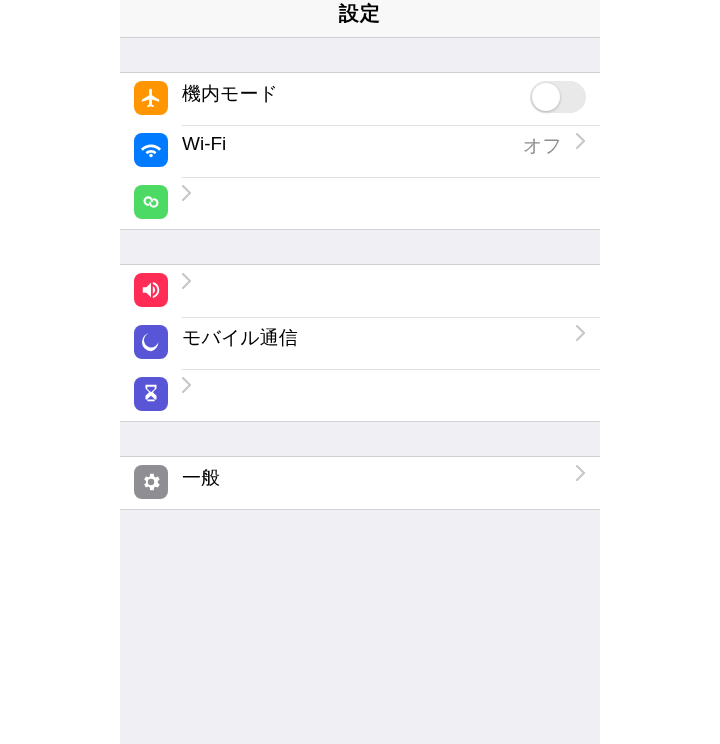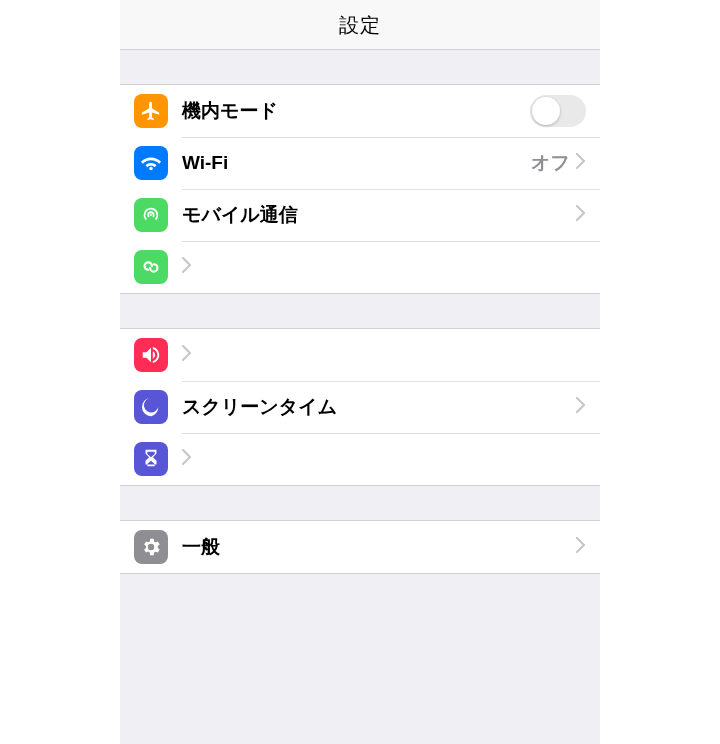--- a/index.html
+++ b/index.html
@@ -14,39 +14,38 @@
       width: 480px;
       margin: 0 auto;
       background: #efeff4;
       height: 744px;
       position: relative;
     }
     .header {
       background: #f8f8f8;
       border-bottom: 1px solid #d1d1d5;
       text-align: center;
-      padding: 12px 0 10px;
-      font-weight: 400;
+      padding: 0 0 10px;
+      font-weight: 700;
       font-size: 20px;
       letter-spacing: 1px;
       color: #000;
     }
     .section-gap { height: 34px; }
     .group {
       background: #fff;
       border-top: 1px solid #d1d1d5;
       border-bottom: 1px solid #d1d1d5;
     }
     .row {
       display: flex;
-      align-items: center;
+      align-items: flex-start;
       padding: 8px 14px 8px 14px;
       position: relative;
       min-height: 52px;
-      font-weight: bold;
     }
     .row + .row .rule,
     .row + .highlight-wrap .rule {
       position: absolute;
       left: 62px;
       right: 0;
       top: 0;
       height: 1px;
       background: #e0e0e3;
     }
@@ -63,21 +62,21 @@
       margin-right: 14px;
     }
     .label {
       flex: 1;
       font-size: 19px;
       color: #000;
     }
     .value {
       font-size: 19px;
       color: #8e8e93;
-      margin-right: 6px;
+      margin-right: 14px;
     }
     .chevron {
       color: #c7c7cc;
       flex-shrink: 0;
     }
     .toggle {
       width: 56px;
       height: 32px;
       background: #e9e9ea;
       border-radius: 16px;
@@ -150,34 +149,20 @@
       <div class="label">Wi-Fi</div>
       <div class="value">オフ</div>
       <span class="chevron">
         <svg width="10" height="16" viewBox="0 0 10 16">
             <path d="M1 1l7 7-7 7" stroke="#c7c7cc" stroke-width="2.2" fill="none" stroke-linecap="round" stroke-linejoin="round"></path>
           </svg>
       </span>
     </div>
 
 
-    <div class="row">
-      <div class="rule"></div>
-      <div class="icon-box ic-green">
-        <svg class="glyph" viewBox="0 0 24 24" fill="#fff">
-            <path d="M12 8a4 4 0 0 0-4 4c0 1.1.4 2.1 1.2 2.8l1.4-1.4A2 2 0 0 1 12 10a2 2 0 0 1 1.4 3.4l1.4 1.4A4 4 0 0 0 12 8zm0-4a8 8 0 0 0-8 8c0 2.2.9 4.2 2.3 5.7l1.4-1.4A6 6 0 0 1 12 6a6 6 0 0 1 4.2 10.2l1.4 1.4A8 8 0 0 0 12 4zm0 7a1 1 0 1 0 0 2 1 1 0 0 0 0-2z"></path>
-          </svg>
-      </div>
-      <div class="label">モバイル通信</div>
-      <span class="chevron">
-        <svg width="10" height="16" viewBox="0 0 10 16">
-            <path d="M1 1l7 7-7 7" stroke="#c7c7cc" stroke-width="2.2" fill="none" stroke-linecap="round" stroke-linejoin="round"></path>
-          </svg>
-      </span>
-    </div>
 
     <div class="row">
       <div class="rule"></div>
       <div class="icon-box ic-green">
         <svg class="glyph" viewBox="0 0 24 24" fill="none" stroke="#fff" stroke-width="2.4" stroke-linecap="round">
             <path d="M9 15a4 4 0 1 1 4-4"></path>
             <path d="M15 9a4 4 0 1 1-4 4"></path>
           </svg>
       </div>
       <span class="chevron">
@@ -208,21 +193,21 @@
       </span>
     </div>
 
     <div class="row">
       <div class="rule"></div>
       <div class="icon-box ic-purple">
         <svg class="glyph" viewBox="0 0 24 24" fill="#fff">
             <path d="M12.3 22A10 10 0 0 1 12 2a8 8 0 1 0 8 10 10 10 0 0 1-7.7 10z"></path>
           </svg>
       </div>
-      <div class="label">スクリーンタイム</div>
+      <div class="label">モバイル通信</div>
       <span class="chevron">
         <svg width="10" height="16" viewBox="0 0 10 16">
             <path d="M1 1l7 7-7 7" stroke="#c7c7cc" stroke-width="2.2" fill="none" stroke-linecap="round" stroke-linejoin="round"></path>
           </svg>
       </span>
     </div>
 
     <div class="row">
       <div class="rule"></div>
       <div class="icon-box ic-purple">

